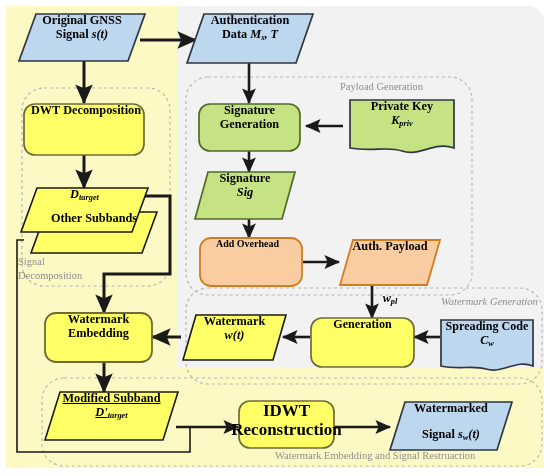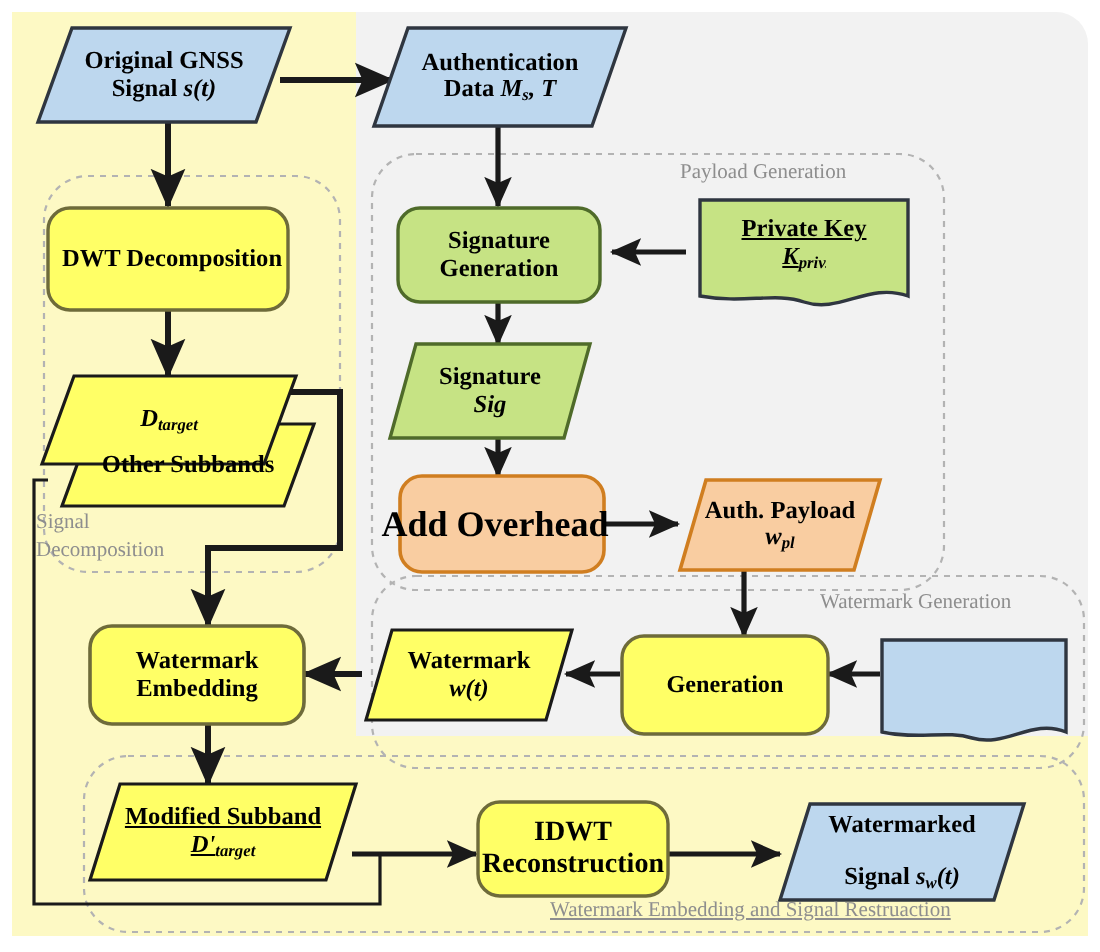--- a/index.html
+++ b/index.html
@@ -4,21 +4,21 @@
 <style>
   html,body{margin:0;padding:0;background:#ffffff;}
   #root{
     position:relative;width:550px;height:476px;overflow:hidden;
     background:#ffffff;
     font-family:"Liberation Serif", serif;
   }
   #svgroot{position:absolute;left:0;top:0;width:550px;height:476px;}
   .nodelbl{
     position:absolute;display:flex;flex-direction:column;align-items:center;
-    justify-content:center;text-align:center;color:#000;
+    justify-content:flex-start;text-align:center;color:#000;
     font-family:"Liberation Serif", serif;font-weight:bold;
     line-height:1.12;pointer-events:none;
   }
   .nodelbl .l1,.nodelbl .l2{display:block;white-space:nowrap;}
   .grplbl{
     position:absolute;color:#8e8e8e;font-family:"Liberation Serif", serif;
     font-size:10.5px;line-height:1.15;white-space:pre-line;pointer-events:none;
   }
   .it{font-style:italic;}
   sub{font-size:.68em;font-style:italic;vertical-align:-0.22em;}
@@ -139,68 +139,72 @@
 
   <div class="nodelbl" style="left:31px;top:212px;width:126px;height:41px;font-size:12.3px;">
     <span class="l1">Other Subbands</span>
   </div>
 
   <div class="nodelbl" style="left:199px;top:104px;width:101px;height:47px;font-size:12.3px;">
     <span class="l1">Signature</span>
     <span class="l2">Generation</span>
   </div>
 
-  <div class="nodelbl" style="left:350px;top:100px;width:104px;height:44px;font-size:12.3px;text-decoration:underline;">
+  <div class="nodelbl" style="left:350px;top:100px;width:104px;height:44px;font-size:12.3px;">
     <span class="l1">Private Key</span>
     <span class="l2"><i class="it">K<sub>priv</sub></i></span>
   </div>
 
   <div class="nodelbl" style="left:195px;top:172px;width:100px;height:47px;font-size:12.3px;">
     <span class="l1">Signature</span>
     <span class="l2 it">Sig</span>
   </div>
 
-  <div class="nodelbl" style="left:200px;top:238px;width:95px;height:48px;font-size:18px;font-family:Liberation Serif, serif;">
+  <div class="nodelbl" style="left:200px;top:238px;width:95px;height:48px;font-size:10px;font-family:Liberation Serif, serif;">
     <span class="l1">Add Overhead</span>
   </div>
 
-  <div class="nodelbl" style="left:340px;top:240px;width:100px;height:45px;font-size:12.3px;">
+  <div class="nodelbl" style="left:340px;top:240px;width:100px;height:45px;font-size:12.3px;gap:38px;">
     <span class="l1">Auth. Payload</span>
     <span class="l2"><i class="it">w<sub>pl</sub></i></span>
   </div>
 
   <div class="nodelbl" style="left:309px;top:318px;width:107px;height:49px;font-size:12.1px;">
     <span class="l2">Generation</span>
   </div>
 
+  <div class="nodelbl" style="left:441px;top:320px;width:92px;height:44px;font-size:12.1px;">
+    <span class="l1">Spreading Code</span>
+    <span class="l2"><i class="it">C<sub>w</sub></i></span>
+  </div>
 
   <div class="nodelbl" style="left:183px;top:315px;width:103px;height:45px;font-size:12.3px;">
     <span class="l1">Watermark</span>
     <span class="l2 it">w(t)</span>
   </div>
 
   <div class="nodelbl" style="left:45px;top:313px;width:107px;height:49px;font-size:12.3px;">
     <span class="l1">Watermark</span>
     <span class="l2">Embedding</span>
   </div>
 
   <div class="nodelbl" style="left:45px;top:392px;width:133px;height:48px;font-size:12.3px;text-decoration:underline;">
     <span class="l1">Modified Subband</span>
     <span class="l2"><i class="it">D'<sub>target</sub></i></span>
   </div>
 
-  <div class="nodelbl" style="left:236px;top:401px;width:101px;height:47px;font-size:14px;">
+  <div class="nodelbl" style="left:236px;top:401px;width:101px;height:47px;font-size:17px;">
     <span class="l1">IDWT</span>
     <span class="l2">Reconstruction</span>
   </div>
 
   <div class="nodelbl" style="left:390px;top:402px;width:122px;height:48px;font-size:12.3px;gap:12px;">
     <span class="l1">Watermarked</span>
     <span class="l2"><span>Signal </span><i class="it">s<sub>w</sub>(t)</i></span>
   </div>
 
   <div class="grplbl" style="left:340px;top:81px;">Payload Generation</div>
-  <div class="grplbl" style="left:410px;top:296px;">Watermark Generation</div>
+  <div class="grplbl" style="left:441px;top:296px;font-style:italic;">Watermark Generation</div>
   <div class="grplbl" style="left:18px;top:256px;">Signal</div>
   <div class="grplbl" style="left:18px;top:270px;">Decomposition</div>
-  <div class="grplbl" style="left:275px;top:450px;text-decoration:underline;">Watermark Embedding and Signal Restruaction</div>
+  <div class="grplbl" style="left:275px;top:450px;">Watermark Embedding and Signal Restruaction</div>
 
 </div>
 
 </body></html>

